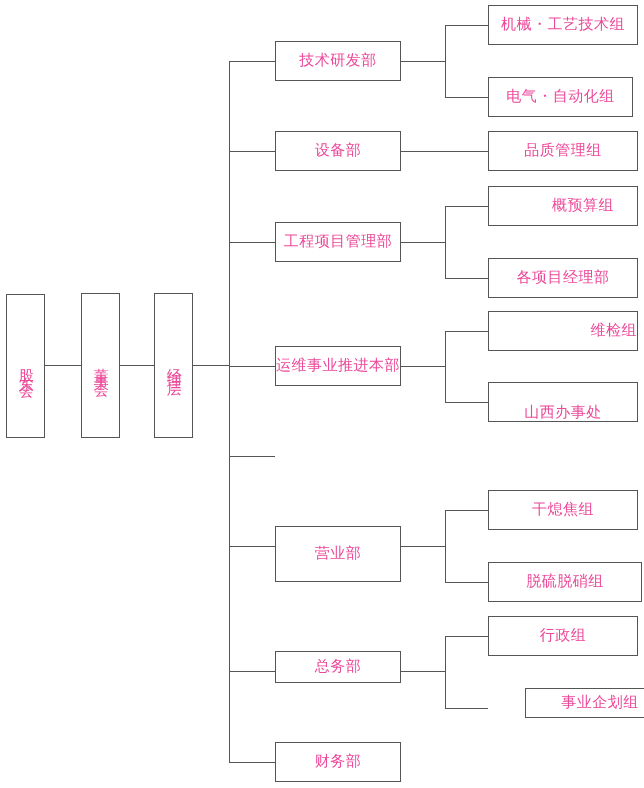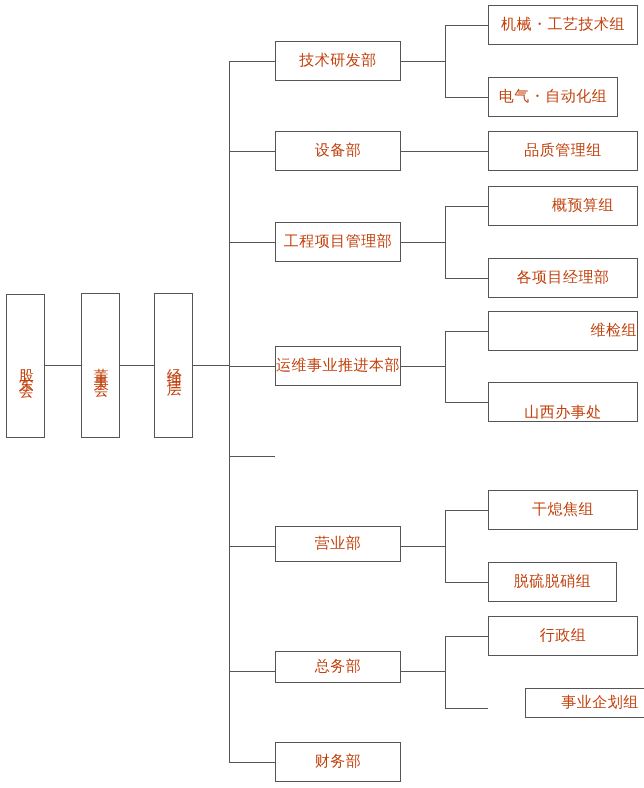--- a/index.html
+++ b/index.html
@@ -22,21 +22,21 @@
     position: absolute;
     box-sizing: border-box;
     border: 1.4px solid #555555;
     background: #ffffff;
     display: flex;
     align-items: center;
     justify-content: center;
     text-align: center;
     font-size: 15px;
     letter-spacing: 0.5px;
-    color: #c2410c;
+    color: #ec4899;
     line-height: 1.15;
     z-index: 2;
   }
   .node.vertical {
     writing-mode: vertical-rl;
     text-orientation: upright;
     letter-spacing: 7px;
     font-size: 15px;
     padding-top: 2px;
   }
@@ -82,21 +82,21 @@
   </div>
   <div class="node" style="left:275px; top:131px; width:126px; height:40px;">
     <span class="label">设备部</span>
   </div>
   <div class="node" style="left:275px; top:222px; width:126px; height:40px;">
     <span class="label">工程项目管理部</span>
   </div>
   <div class="node" style="left:275px; top:346px; width:126px; height:40px;">
     <span class="label">运维事业推进本部</span>
   </div>
-  <div class="node" style="left:275px; top:526px; width:126px; height:36px;">
+  <div class="node" style="left:275px; top:526px; width:126px; height:56px;">
     <span class="label">营业部</span>
   </div>
   <div class="node" style="left:275px; top:651px; width:126px; height:32px;align-items:center;">
     <span class="label">总务部</span>
   </div>
   <div class="node" style="left:275px; top:742px; width:126px; height:40px;">
     <span class="label">财务部</span>
   </div>
 
   <div class="connector h" style="left:229px; top:61px;  width:46px;"></div>
@@ -104,42 +104,42 @@
   <div class="connector h" style="left:229px; top:242px; width:46px;"></div>
   <div class="connector h" style="left:229px; top:366px; width:46px;"></div>
   <div class="connector h" style="left:229px; top:456px; width:46px;"></div>
   <div class="connector h" style="left:229px; top:546px; width:46px;"></div>
   <div class="connector h" style="left:229px; top:671px; width:46px;"></div>
   <div class="connector h" style="left:229px; top:762px; width:46px;"></div>
 
   <div class="node" style="left:488px; top:5px; width:150px; height:40px;">
     <span class="label">机械・工艺技术组</span>
   </div>
-  <div class="node" style="left:488px; top:77px; width:130px; height:40px;">
+  <div class="node" style="left:488px; top:77px; width:145px; height:40px;">
     <span class="label">电气・自动化组</span>
   </div>
   <div class="node" style="left:488px; top:131px; width:150px; height:40px;">
     <span class="label">品质管理组</span>
   </div>
   <div class="node" style="left:488px; top:186px; width:150px; height:40px;padding-left:40px;">
     <span class="label">概预算组</span>
   </div>
   <div class="node" style="left:488px; top:258px; width:150px; height:40px;">
     <span class="label">各项目经理部</span>
   </div>
   <div class="node" style="left:488px; top:311px; width:150px; height:40px;justify-content:flex-end;">
     <span class="label">维检组</span>
   </div>
   <div class="node" style="left:488px; top:382px; width:150px; height:40px;align-items:flex-end;">
     <span class="label">山西办事处</span>
   </div>
   <div class="node" style="left:488px; top:490px; width:150px; height:40px;">
     <span class="label">干熄焦组</span>
   </div>
-  <div class="node" style="left:488px; top:562px; width:129px; height:40px;">
+  <div class="node" style="left:488px; top:562px; width:154px; height:40px;">
     <span class="label">脱硫脱硝组</span>
   </div>
   <div class="node" style="left:488px; top:616px; width:150px; height:40px;">
     <span class="label">行政组</span>
   </div>
   <div class="node" style="left:488px; top:688px; width:150px; height:30px;margin-left:37px;">
     <span class="label">事业企划组</span>
   </div>
 
   <div class="connector h" style="left:401px; top:61px; width:45px;"></div>

